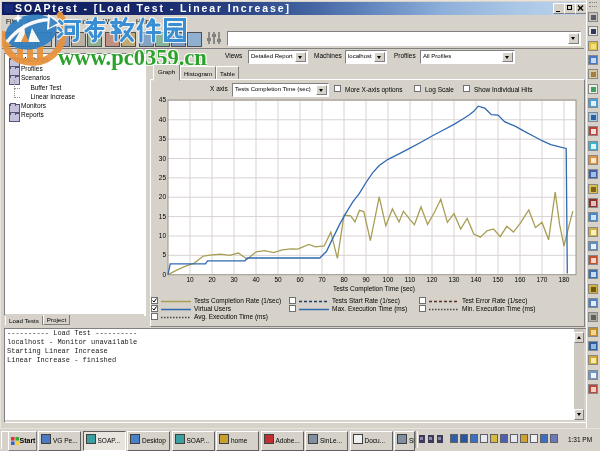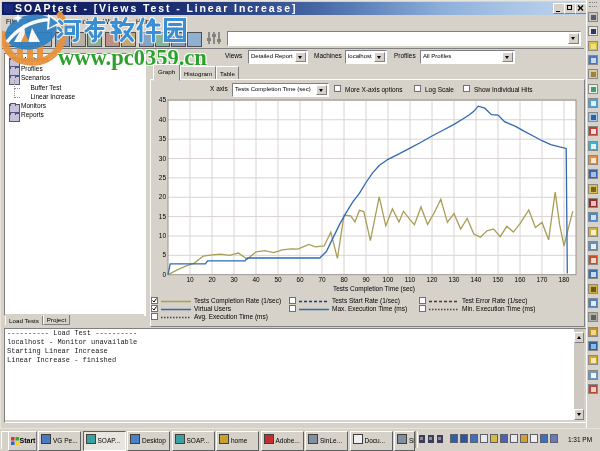--- a/index.html
+++ b/index.html
@@ -20,21 +20,21 @@
 .tbtn{position:absolute;top:431px;height:18px;width:45px;background:#d6d2c9;border-top:1px solid #fff;border-left:1px solid #fff;border-right:1px solid #606060;border-bottom:1px solid #606060;font-size:6.5px;line-height:17px;color:#000;white-space:nowrap;overflow:hidden;}
 .tico{display:inline-block;width:8px;height:8px;vertical-align:-1px;margin:0 2px 0 2px;}
 </style>
 </head>
 <body>
 
 <div class="abs" id="win" style="left:0;top:0;width:586px;height:428px;background:#d6d2c9;border-top:1px solid #e8e4dc;border-left:1px solid #e8e4dc;"></div>
 
 <div class="abs" style="left:2px;top:2px;width:582px;height:13px;background:linear-gradient(90deg,#111e5e 0%,#16276b 25%,#2a4383 40%,#41619f 52%,#6588c0 64%,#8fb0da 76%,#aac6e6 88%,#bdd3ec 100%);"></div>
 <div class="abs" style="left:4px;top:4px;width:9px;height:9px;background:#1a2a7a;"></div>
-<div class="abs" style="left:15px;top:2px;font-size:10.5px;font-weight:bold;color:#fff;letter-spacing:1.9px;white-space:nowrap;">SOAPtest - [Views Test - Linear Increase]</div>
+<div class="abs" style="left:15px;top:2px;font-size:10.5px;font-weight:bold;color:#fff;letter-spacing:1.9px;white-space:nowrap;">SOAPtest - [Load Test - Linear Increase]</div>
 <div class="abs raised" style="left:553px;top:3px;width:10px;height:9px;background:#d6d2c9;">
     <div style="position:absolute;left:2px;bottom:1px;width:4px;height:1px;background:#000;"></div>
   </div>
 <div class="abs raised" style="left:564px;top:3px;width:10px;height:9px;background:#d6d2c9;">
     <div style="position:absolute;left:2px;top:1px;width:5px;height:5px;border:1px solid #000;border-top-width:1px;box-sizing:border-box;"></div>
   </div>
 <div class="abs raised" style="left:575px;top:3px;width:10px;height:9px;background:#d6d2c9;">
     <svg width="8" height="7" style="position:absolute;left:1px;top:1px;">
       <line x1="1" y1="0.5" x2="6" y2="5.5" stroke="#000" stroke-width="1.2"></line>
       <line x1="6" y1="0.5" x2="1" y2="5.5" stroke="#000" stroke-width="1.2"></line>

